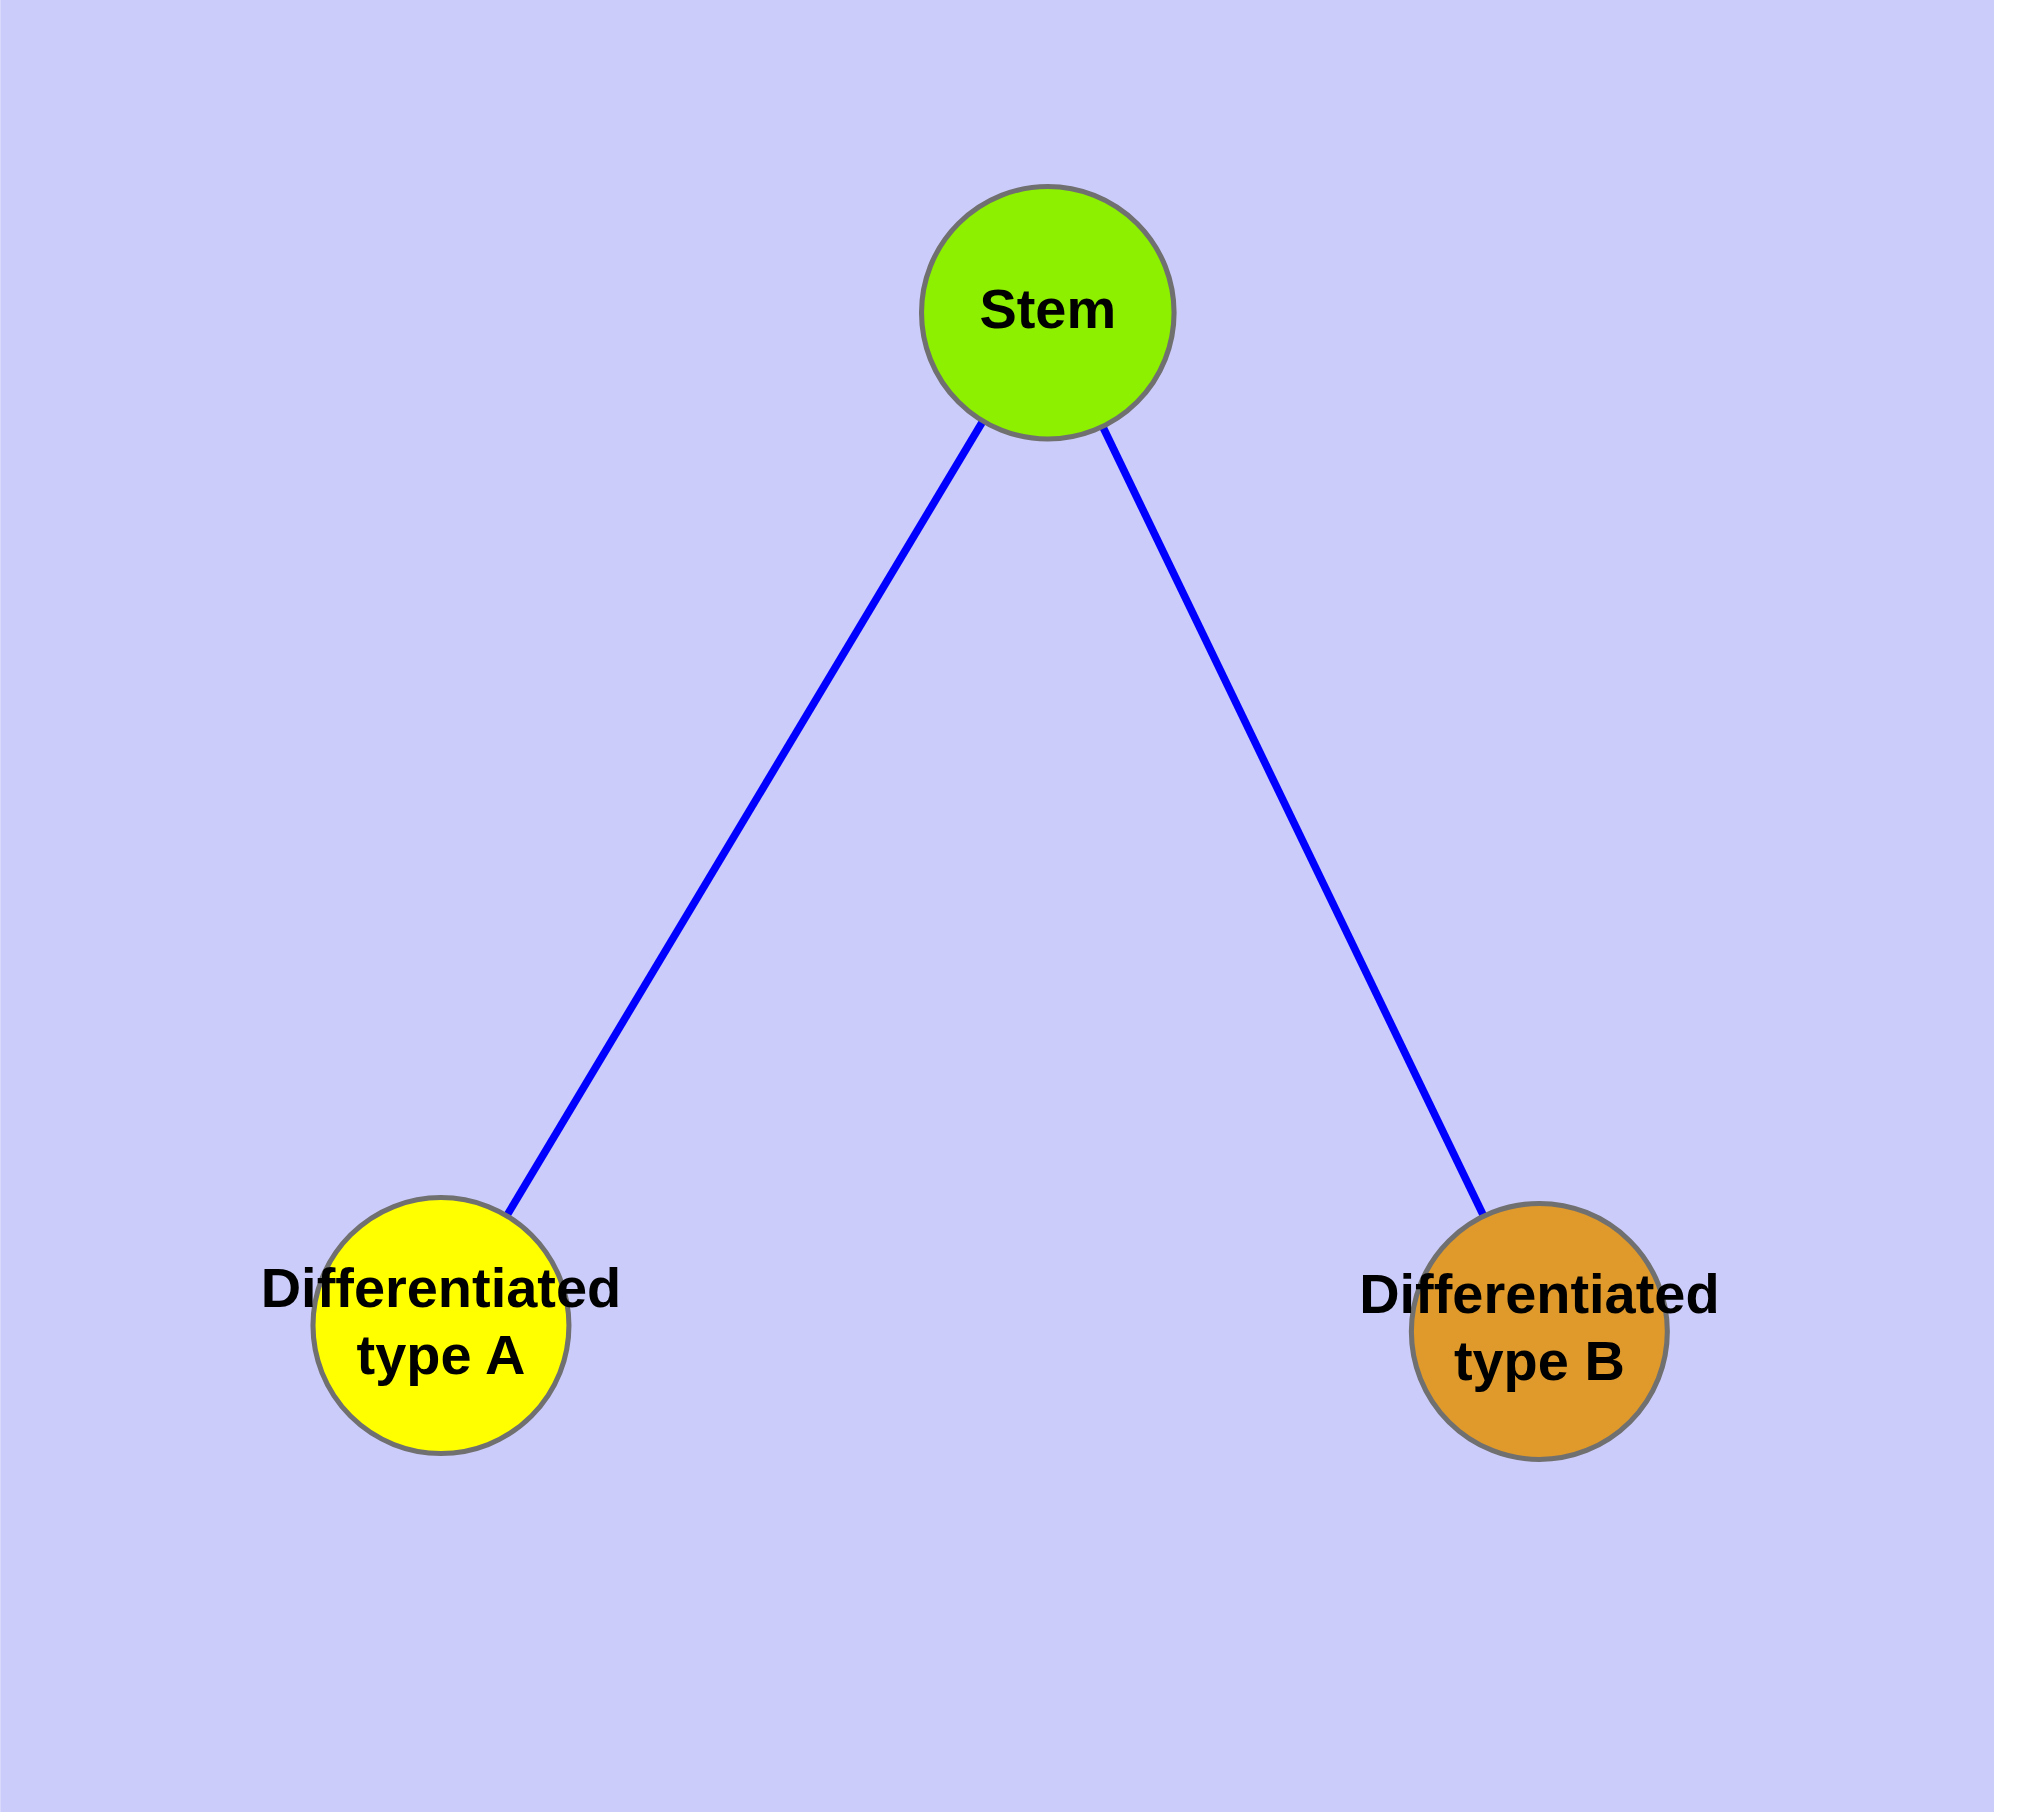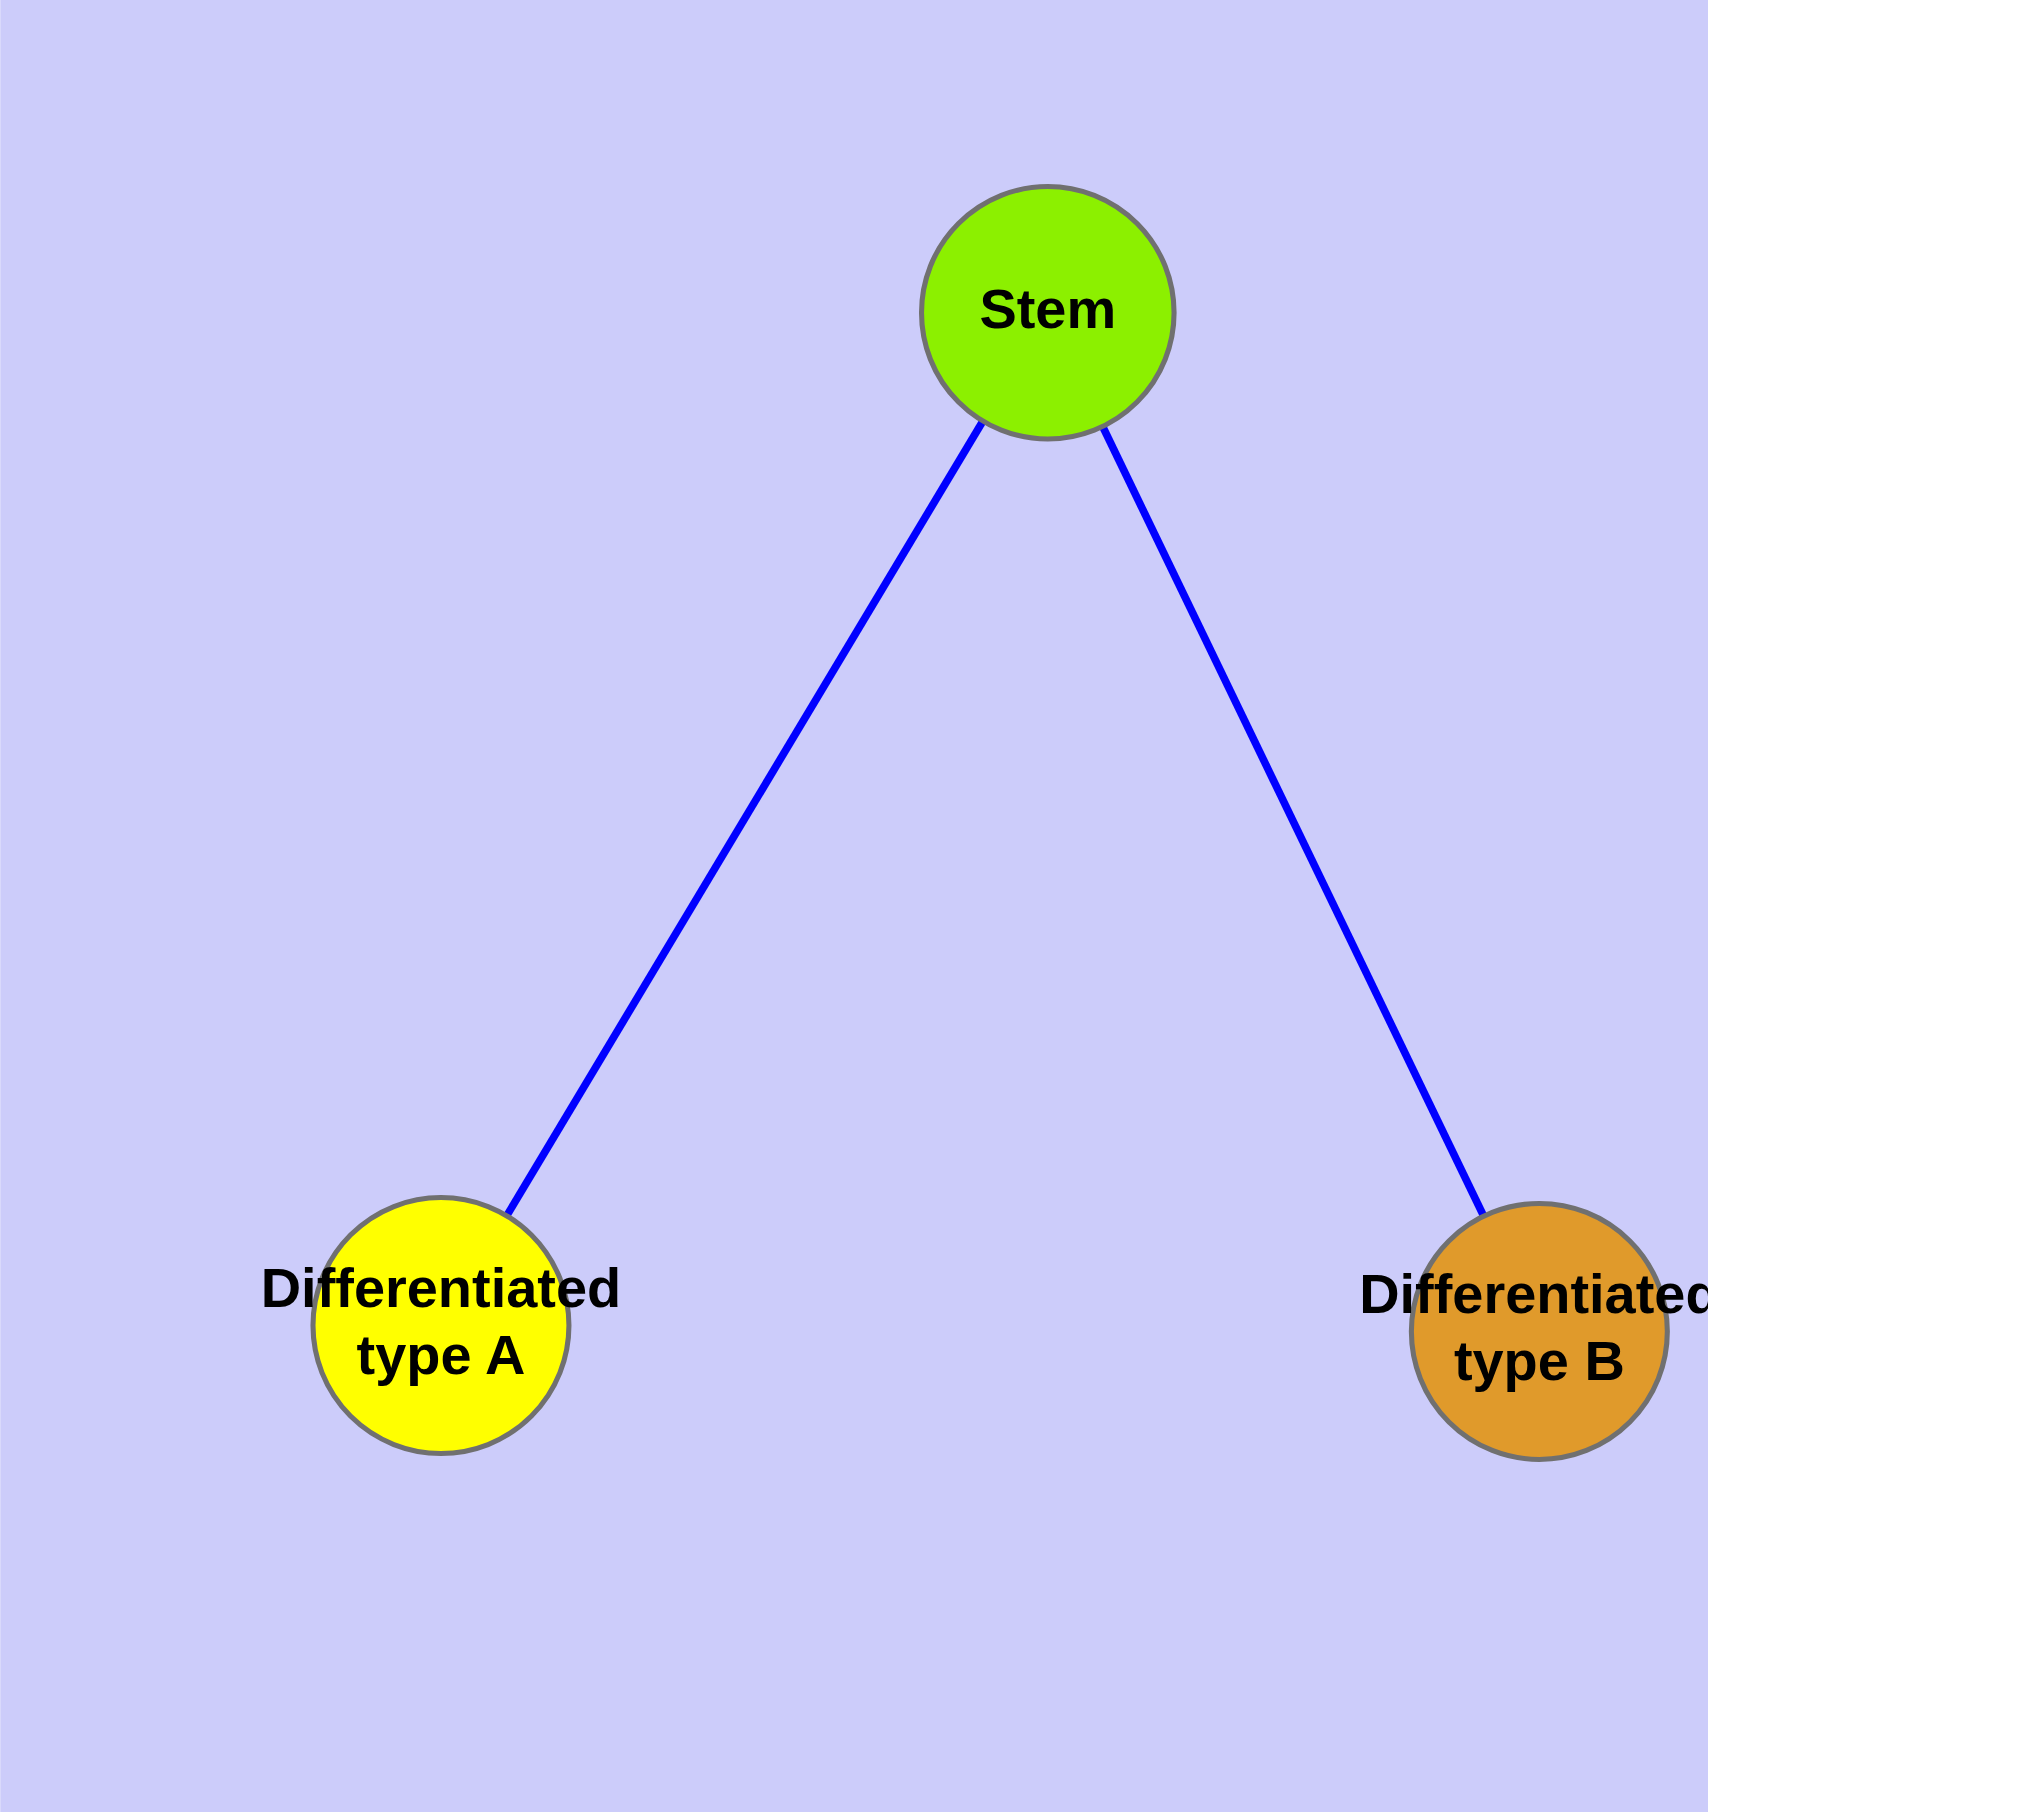--- a/index.html
+++ b/index.html
@@ -27,21 +27,21 @@
     font-weight: bold;
     fill: #000000;
     text-anchor: middle;
     dominant-baseline: middle;
     paint-order: normal;
   }
 </style>
 </head>
 <body>
 
-<div id="canvas" style="width: 1708px; height: 1812px;">
+<div id="canvas" style="width: 1994px; height: 1812px;">
   <svg id="graph-svg" viewBox="0 0 2384 2138" xmlns="http://www.w3.org/2000/svg" style="width: 2021px; height: 1812px;">
 
     <rect id="bg-rect" x="0" y="0" width="2384" height="2138" fill="#ccccfa"></rect>
 
     <g id="edge-layer">
         <line x1="1236" y1="369" x2="520" y2="1564" stroke="#0000ff" stroke-width="9" stroke-linecap="butt"></line>
         <line x1="1236" y1="369" x2="1816" y2="1571" stroke="#0000ff" stroke-width="9" stroke-linecap="butt"></line>
       </g>
     <g id="node-layer">
         <g>

